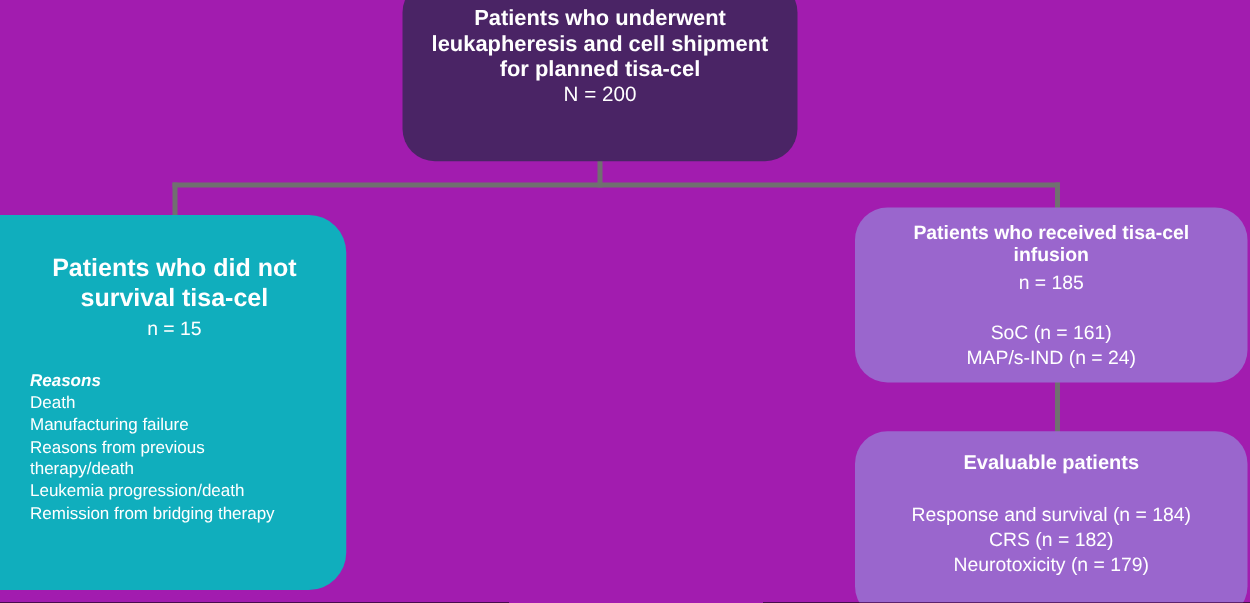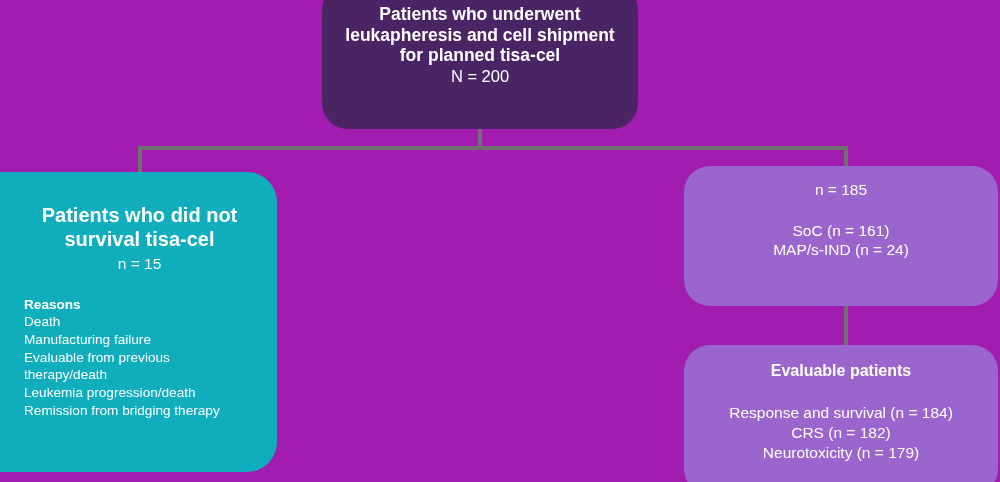--- a/index.html
+++ b/index.html
@@ -54,20 +54,21 @@
   .detail {
     font-weight: normal;
     line-height: 1.28;
   }
   .reasons-block {
     text-align: left;
     line-height: 1.30;
   }
   .reasons-title {
     font-weight: bold;
+    font-style: italic;
   }
   .reason-item {
     font-weight: normal;
     white-space: nowrap;
   }
 
   
   #box-top      { left: 322px; top: -16px;  width: 316px; height: 145px; padding-top: 20px; }
   #box-top .hdr { font-size: 17.5px; }
   #box-top .sub { font-size: 16.5px; margin-top: 1px; }
@@ -109,28 +110,32 @@
   <div class="node node-left" id="box-left">
     <div class="hdr">
       <div>Patients who did not</div>
       <div>survival tisa-cel</div>
     </div>
     <div class="sub">n = 15</div>
     <div class="reasons-block">
       <div class="reasons-title">Reasons</div>
       <div class="reason-item">Death</div>
       <div class="reason-item">Manufacturing failure</div>
-      <div class="reason-item">Evaluable from previous</div>
+      <div class="reason-item">Reasons from previous</div>
       <div class="reason-item">therapy/death</div>
       <div class="reason-item">Leukemia progression/death</div>
       <div class="reason-item">Remission from bridging therapy</div>
     </div>
   </div>
 
   <div class="node node-right" id="box-rt">
+    <div class="hdr">
+      <div>Patients who received tisa-cel</div>
+      <div>infusion</div>
+    </div>
     <div class="sub">n = 185</div>
     <div class="detail">
       <div>SoC  (n = 161)</div>
       <div>MAP/s-IND (n = 24)</div>
     </div>
   </div>
 
   <div class="node node-right" id="box-rb">
     <div class="hdr">
       <div>Evaluable patients</div>

